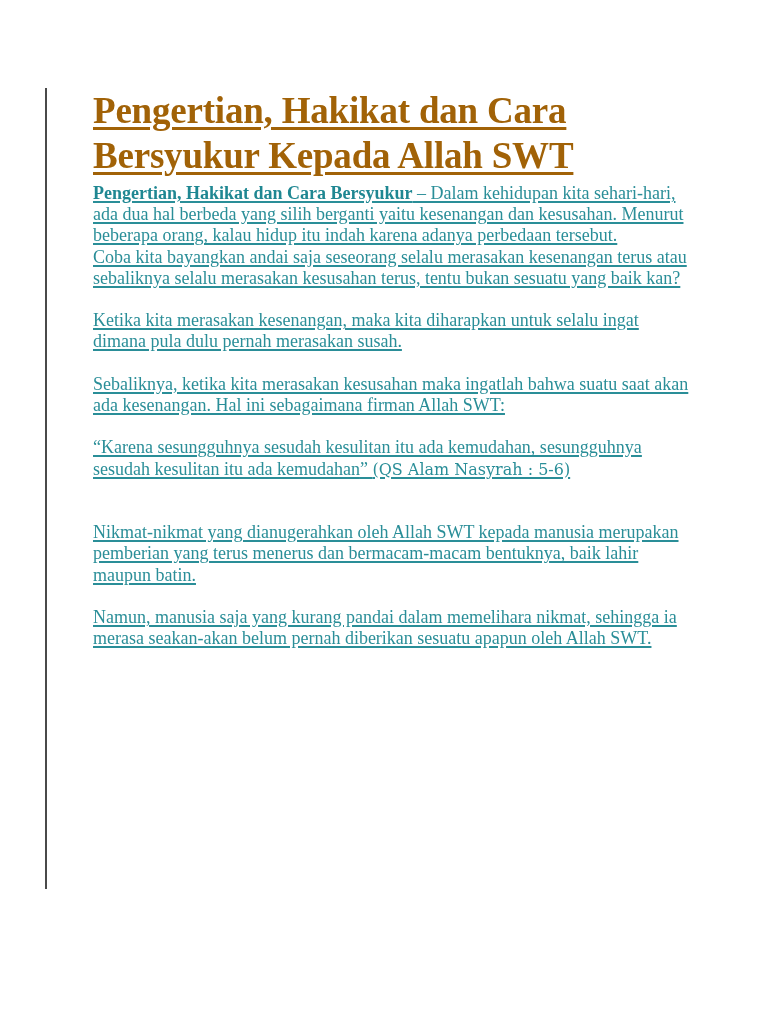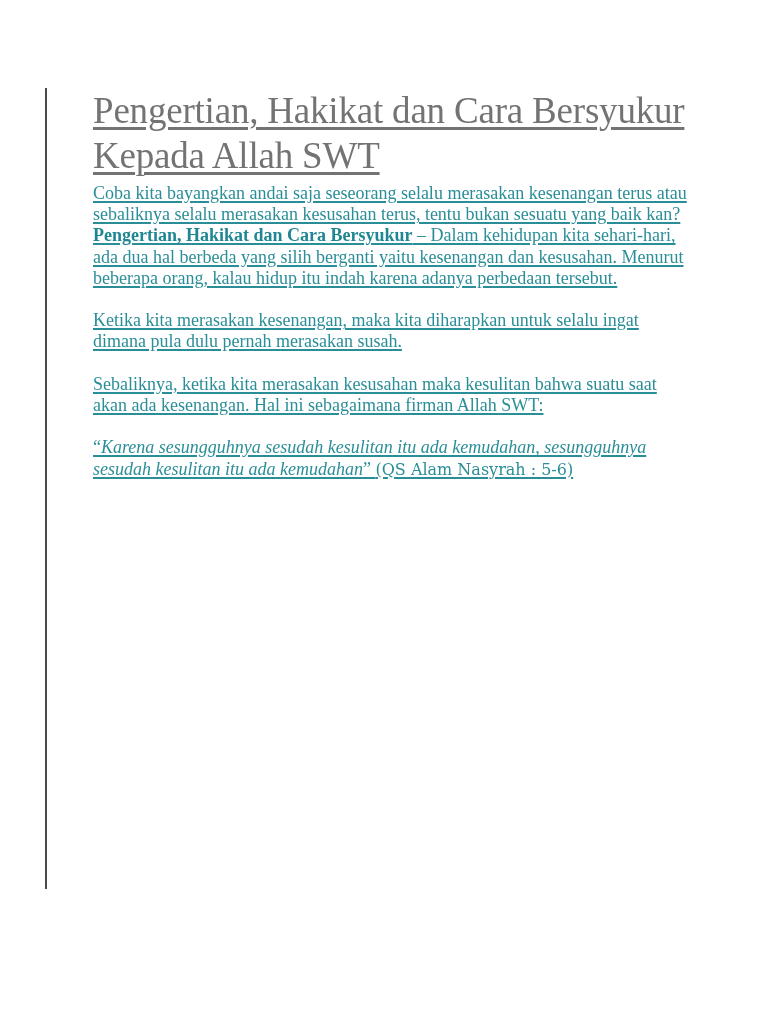--- a/index.html
+++ b/index.html
@@ -25,22 +25,22 @@
     .page {
       position: absolute;
       left: 93px;
       top: 88px;
       width: 600px;
     }
     .title {
       margin: 0;
       font-size: 37px;
       line-height: 45px;
-      font-weight: normal;
-      color: #737373;
+      font-weight: bold;
+      color: #a16207;
       text-decoration: underline;
       text-decoration-thickness: 3px;
       text-underline-offset: 4px;
       letter-spacing: -0.2px;
     }
     .body-text {
       margin-top: 5px;
       font-size: 18px;
       line-height: 21.2px;
       color: #2a8e98;
@@ -54,56 +54,57 @@
     .u {
       text-decoration: underline;
       text-decoration-thickness: 1.5px;
       text-underline-offset: 2px;
     }
     .bold {
       font-weight: bold;
       color: #1f8792;
     }
     .ital {
-      font-style: italic;
     }
     .ref {
       font-family: "DejaVu Serif", serif;
       font-size: 16px;
     }
   </style>
 </head>
 <body>
 
 <div class="margin-line"></div>
 
 <div class="page">
   <h1 class="title">Pengertian, Hakikat dan Cara Bersyukur Kepada Allah SWT</h1>
 
   <div class="body-text">
+    <p class="para u"><span class="bold">Pengertian, Hakikat dan Cara Bersyukur</span><span> – Dalam kehidupan kita sehari-hari, ada dua hal berbeda yang silih berganti yaitu kesenangan dan kesusahan. Menurut beberapa orang, kalau hidup itu indah karena adanya perbedaan tersebut.</span></p>
+
     <p class="para u">Coba kita bayangkan andai saja seseorang selalu merasakan kesenangan terus atau sebaliknya selalu merasakan kesusahan terus, tentu bukan sesuatu yang baik kan?</p>
-
-    <p class="para u"><span class="bold">Pengertian, Hakikat dan Cara Bersyukur</span><span> – Dalam kehidupan kita sehari-hari, ada dua hal berbeda yang silih berganti yaitu kesenangan dan kesusahan. Menurut beberapa orang, kalau hidup itu indah karena adanya perbedaan tersebut.</span></p>
 
     <div class="gap"></div>
 
     <p class="para u">Ketika kita merasakan kesenangan, maka kita diharapkan untuk selalu ingat dimana pula dulu pernah merasakan susah.</p>
 
     <div class="gap"></div>
 
-    <p class="para u">Sebaliknya, ketika kita merasakan kesusahan maka kesulitan bahwa suatu saat akan ada kesenangan. Hal ini sebagaimana firman Allah SWT:</p>
+    <p class="para u">Sebaliknya, ketika kita merasakan kesusahan maka ingatlah bahwa suatu saat akan ada kesenangan. Hal ini sebagaimana firman Allah SWT:</p>
 
     <div class="gap"></div>
 
     <p class="para u"><span>“</span><span class="ital">Karena sesungguhnya sesudah kesulitan itu ada kemudahan, sesungguhnya sesudah kesulitan itu ada kemudahan</span><span>” </span><span class="ref">(QS Alam Nasyrah : 5-6)</span></p>
 
 
     <div class="gap"></div>
 
 
     <div class="gap"></div>
 
 
+    <p class="para u">Nikmat-nikmat yang dianugerahkan oleh Allah SWT kepada manusia merupakan pemberian yang terus menerus dan bermacam-macam bentuknya, baik lahir maupun batin.</p>
 
     <div class="gap"></div>
 
+    <p class="para u">Namun, manusia saja yang kurang pandai dalam memelihara nikmat, sehingga ia merasa seakan-akan belum pernah diberikan sesuatu apapun oleh Allah SWT.</p>
   </div>
 </div>
 
 </body></html>

